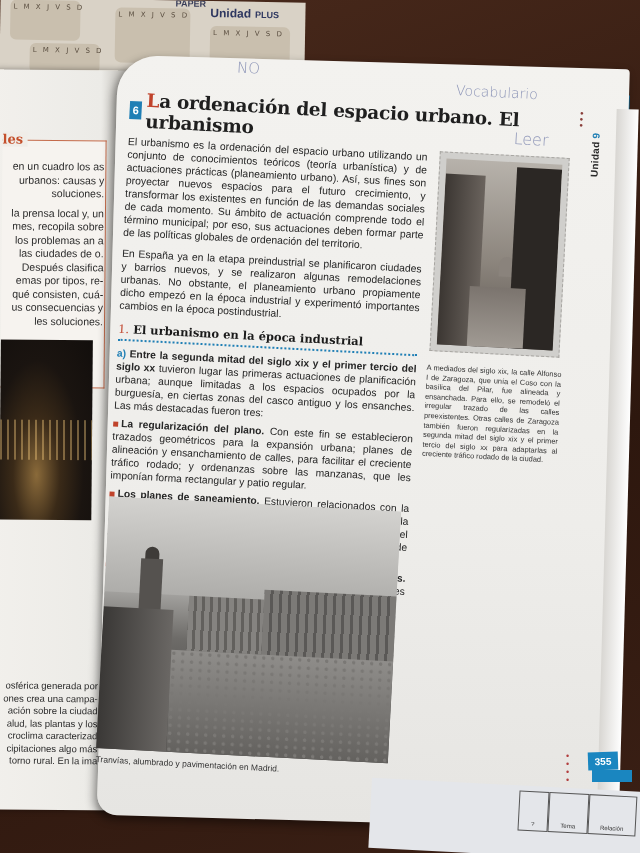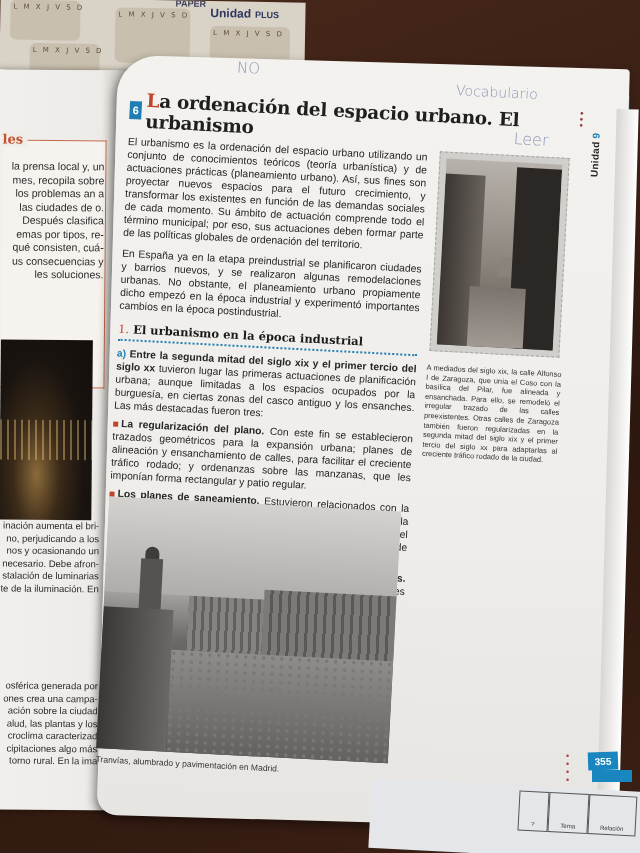--- a/index.html
+++ b/index.html
@@ -199,26 +199,26 @@
   <div class="cal-brand" style="left:175px; top:-2px;">PAPER</div>
   <div class="cal-campus">
     <span>Unidad</span><span class="cal-plus">PLUS</span>
   </div>
 </div>
 
 <div class="left-page">
   <div class="left-box"></div>
   <div class="left-box-title">les</div>
   <div class="left-box-text">
+    <p>en un cuadro los as urbanos: causas y soluciones.</p>
     <p>la prensa local y, un mes, recopila sobre los problemas an a las ciudades de o. Después clasifica emas por tipos, re- qué consisten, cuá- us consecuencias y les soluciones.</p>
   </div>
   <div class="left-photo">
     <div class="lights"></div>
   </div>
-  <div class="left-text-2">inación aumenta el bri- no, perjudicando a los nos y ocasionando un necesario. Debe afron- stalación de luminarias te de la iluminación. En</div>
   <div class="left-text-3">osférica generada por ones crea una campa- ación sobre la ciudad alud, las plantas y los croclima caracterizad cipitaciones algo más torno rural. En la ima</div>
 </div>
 
 <div class="blue-tab"></div>
 <div class="main-page">
   <div class="page-edge-right"></div>
 </div>
 
 <div class="doc">
   <div class="handwriting" style="left:105px; top:-12px; font-size:15px;">NO</div>

